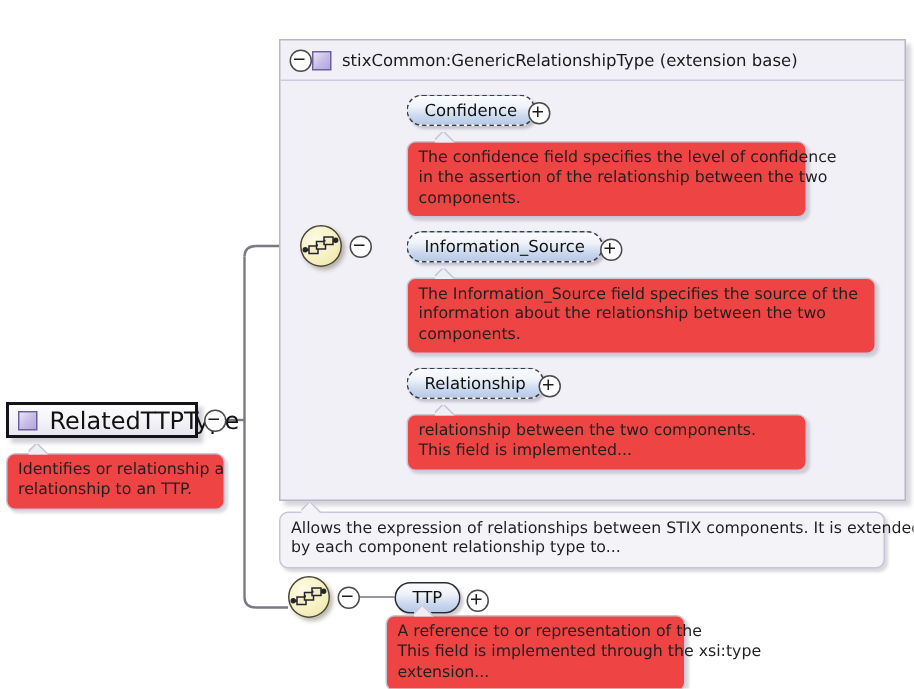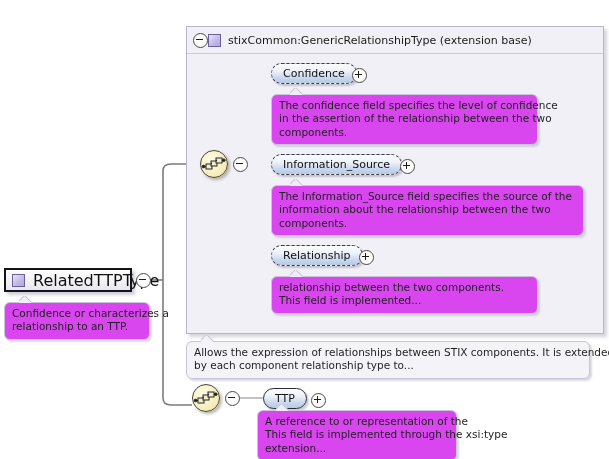--- a/index.html
+++ b/index.html
@@ -147,21 +147,21 @@
     color: #111;
     white-space: nowrap;
   }
   .elem-toggle {
     position: absolute;
   }
   
   .doc {
     position: absolute;
     box-sizing: border-box;
-    background: #d946ef;
+    background: #ef4444;
     border: 1px solid #c9c4d6;
     border-radius: 6px;
     box-shadow: 2px 2px 2px rgba(120,115,135,0.28);
     padding: 4px 7px 5px 7px;
     font-size: 10.5px;
     line-height: 13.4px;
     color: #1f1f1f;
   }
   .doc.plain {
     background: #f4f3f8;
@@ -243,21 +243,21 @@
   </div>
 
   <div class="root-box">
     <span class="ctype-square"></span>
     <span class="root-box-label">RelatedTTPType</span>
   </div>
   <span class="toggle root-toggle"></span>
 
   <div class="doc" style="left:4px; top:278px; width:146px;">
     <span class="pointer" style="left:14px;"></span>
-    <div class="line">Confidence or characterizes a</div>
+    <div class="line">Identifies or relationship a</div>
     <div class="line">relationship to an TTP.</div>
   </div>
 
   <div class="seq" style="left:200px; top:126px;">
     <svg width="26" height="26" viewBox="0 0 26 26">
       <g fill="#25242c" stroke="#25242c" stroke-width="1">
         <rect x="5" y="13" width="6" height="5" fill="#f3eec4" stroke="#25242c"></rect>
         <rect x="10" y="10" width="6" height="5" fill="#f3eec4" stroke="#25242c"></rect>
         <rect x="15" y="7" width="6" height="5" fill="#f3eec4" stroke="#25242c"></rect>
         <path d="M2,15.5 L5,15.5 M11,12.5 L10,12.5 M16,9.5 L15,9.5 M21,9.5 L23,9.5" stroke-width="1.3"></path>

